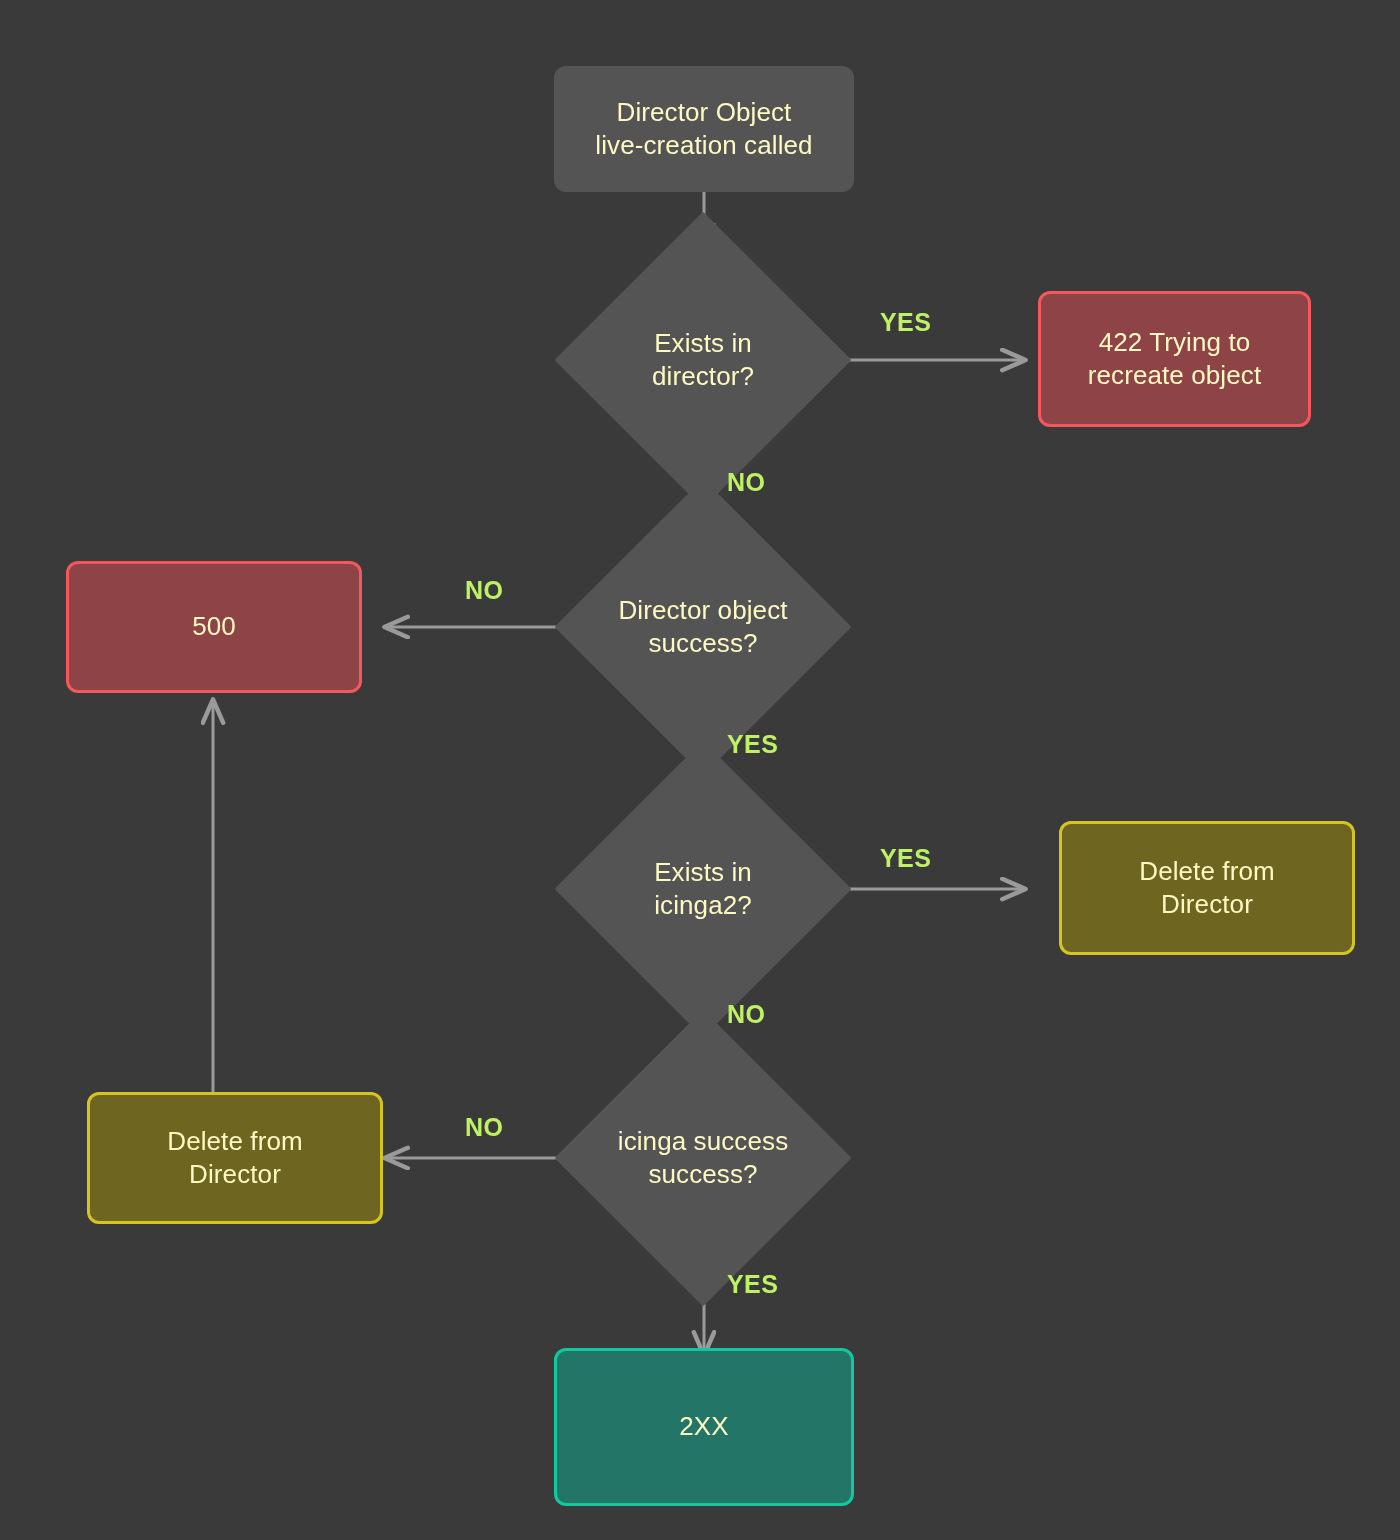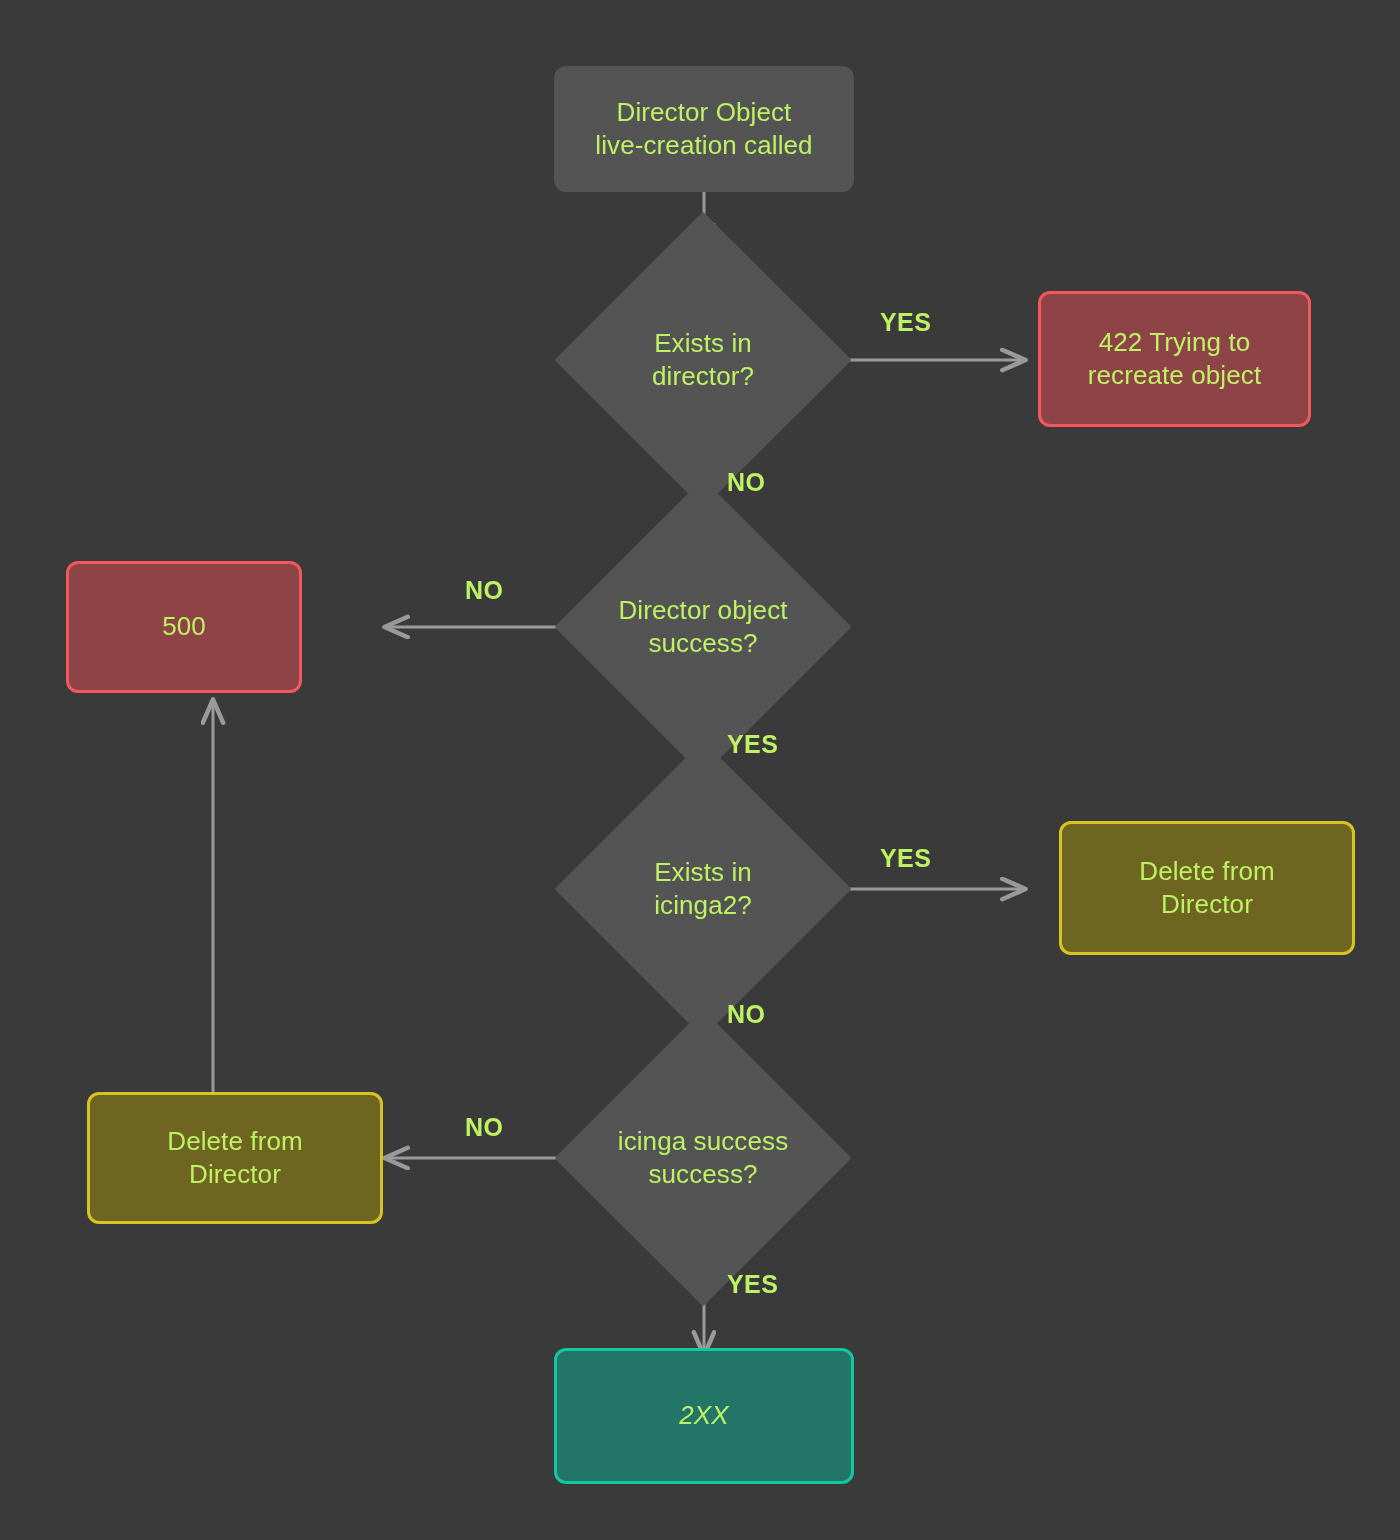--- a/index.html
+++ b/index.html
@@ -26,21 +26,21 @@
     height: 1540px;
     pointer-events: none;
   }
   .node {
     position: absolute;
     box-sizing: border-box;
     display: flex;
     align-items: center;
     justify-content: center;
     text-align: center;
-    color: #bef264;
+    color: #fef9c3;
     font-size: 26px;
     line-height: 1.28;
     white-space: pre-line;
     letter-spacing: 0.1px;
   }
   .node-rect {
     border-radius: 12px;
   }
   .node-start {
     background: #545454;
@@ -164,41 +164,41 @@
 
   <div class="node node-rect node-red" style="left:1038px; top:291px; width:273px; height:136px;">422 Trying to
 recreate object</div>
 
   <div class="node node-diamond" style="left:598px; top:522px; width:210px; height:210px;">
     <span class="diamond-shape"></span>
     <span class="diamond-label">Director object
 success?</span>
   </div>
 
-  <div class="node node-rect node-red" style="left:66px; top:561px; width:236px; height:132px;">500</div>
+  <div class="node node-rect node-red" style="left:66px; top:561px; width:296px; height:132px;">500</div>
 
   <div class="node node-diamond" style="left:598px; top:784px; width:210px; height:210px;">
     <span class="diamond-shape"></span>
     <span class="diamond-label">Exists in
 icinga2?</span>
   </div>
 
   <div class="node node-rect node-olive" style="left:1038px; top:821px; width:296px; height:134px;">Delete from
 Director</div>
 
   <div class="node node-diamond" style="left:598px; top:1053px; width:210px; height:210px;">
     <span class="diamond-shape"></span>
     <span class="diamond-label">icinga success
 success?</span>
   </div>
 
   <div class="node node-rect node-olive" style="left:66px; top:1092px; width:296px; height:132px;">Delete from
 Director</div>
 
-  <div class="node node-rect node-teal" style="left:554px; top:1348px; width:300px; height:136px;font-style:italic;">2XX</div>
+  <div class="node node-rect node-teal" style="left:554px; top:1348px; width:300px; height:158px;">2XX</div>
 
   <div class="edge-label" style="left:880px; top:308px;">YES</div>
 
   <div class="edge-label" style="left:727px; top:468px;">NO</div>
 
   <div class="edge-label" style="left:465px; top:576px;">NO</div>
 
   <div class="edge-label" style="left:727px; top:730px;">YES</div>
 
   <div class="edge-label" style="left:880px; top:844px;">YES</div>

